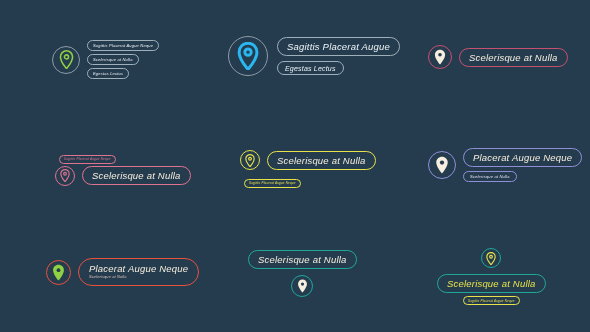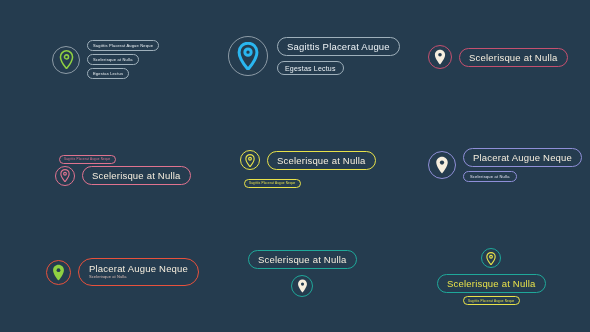--- a/index.html
+++ b/index.html
@@ -4,21 +4,21 @@
 <title>Map Pin Lower Thirds</title>
 <style>
   html,body{margin:0;padding:0;}
   body{
     width:590px;height:332px;
     background:#253c4f;
     font-family:"Liberation Sans",sans-serif;
     overflow:hidden;
     position:relative;
   }
-  #stage{position:relative;width:590px;height:241px;}
+  #stage{position:relative;width:590px;height:241px;font-style:italic;}
 
   
   .item{position:absolute;display:flex;align-items:center;}
   .item.vert{flex-direction:column;align-items:center;}
 
   
   .ring{
     border-radius:50%;
     display:flex;align-items:center;justify-content:center;
     box-sizing:border-box;

